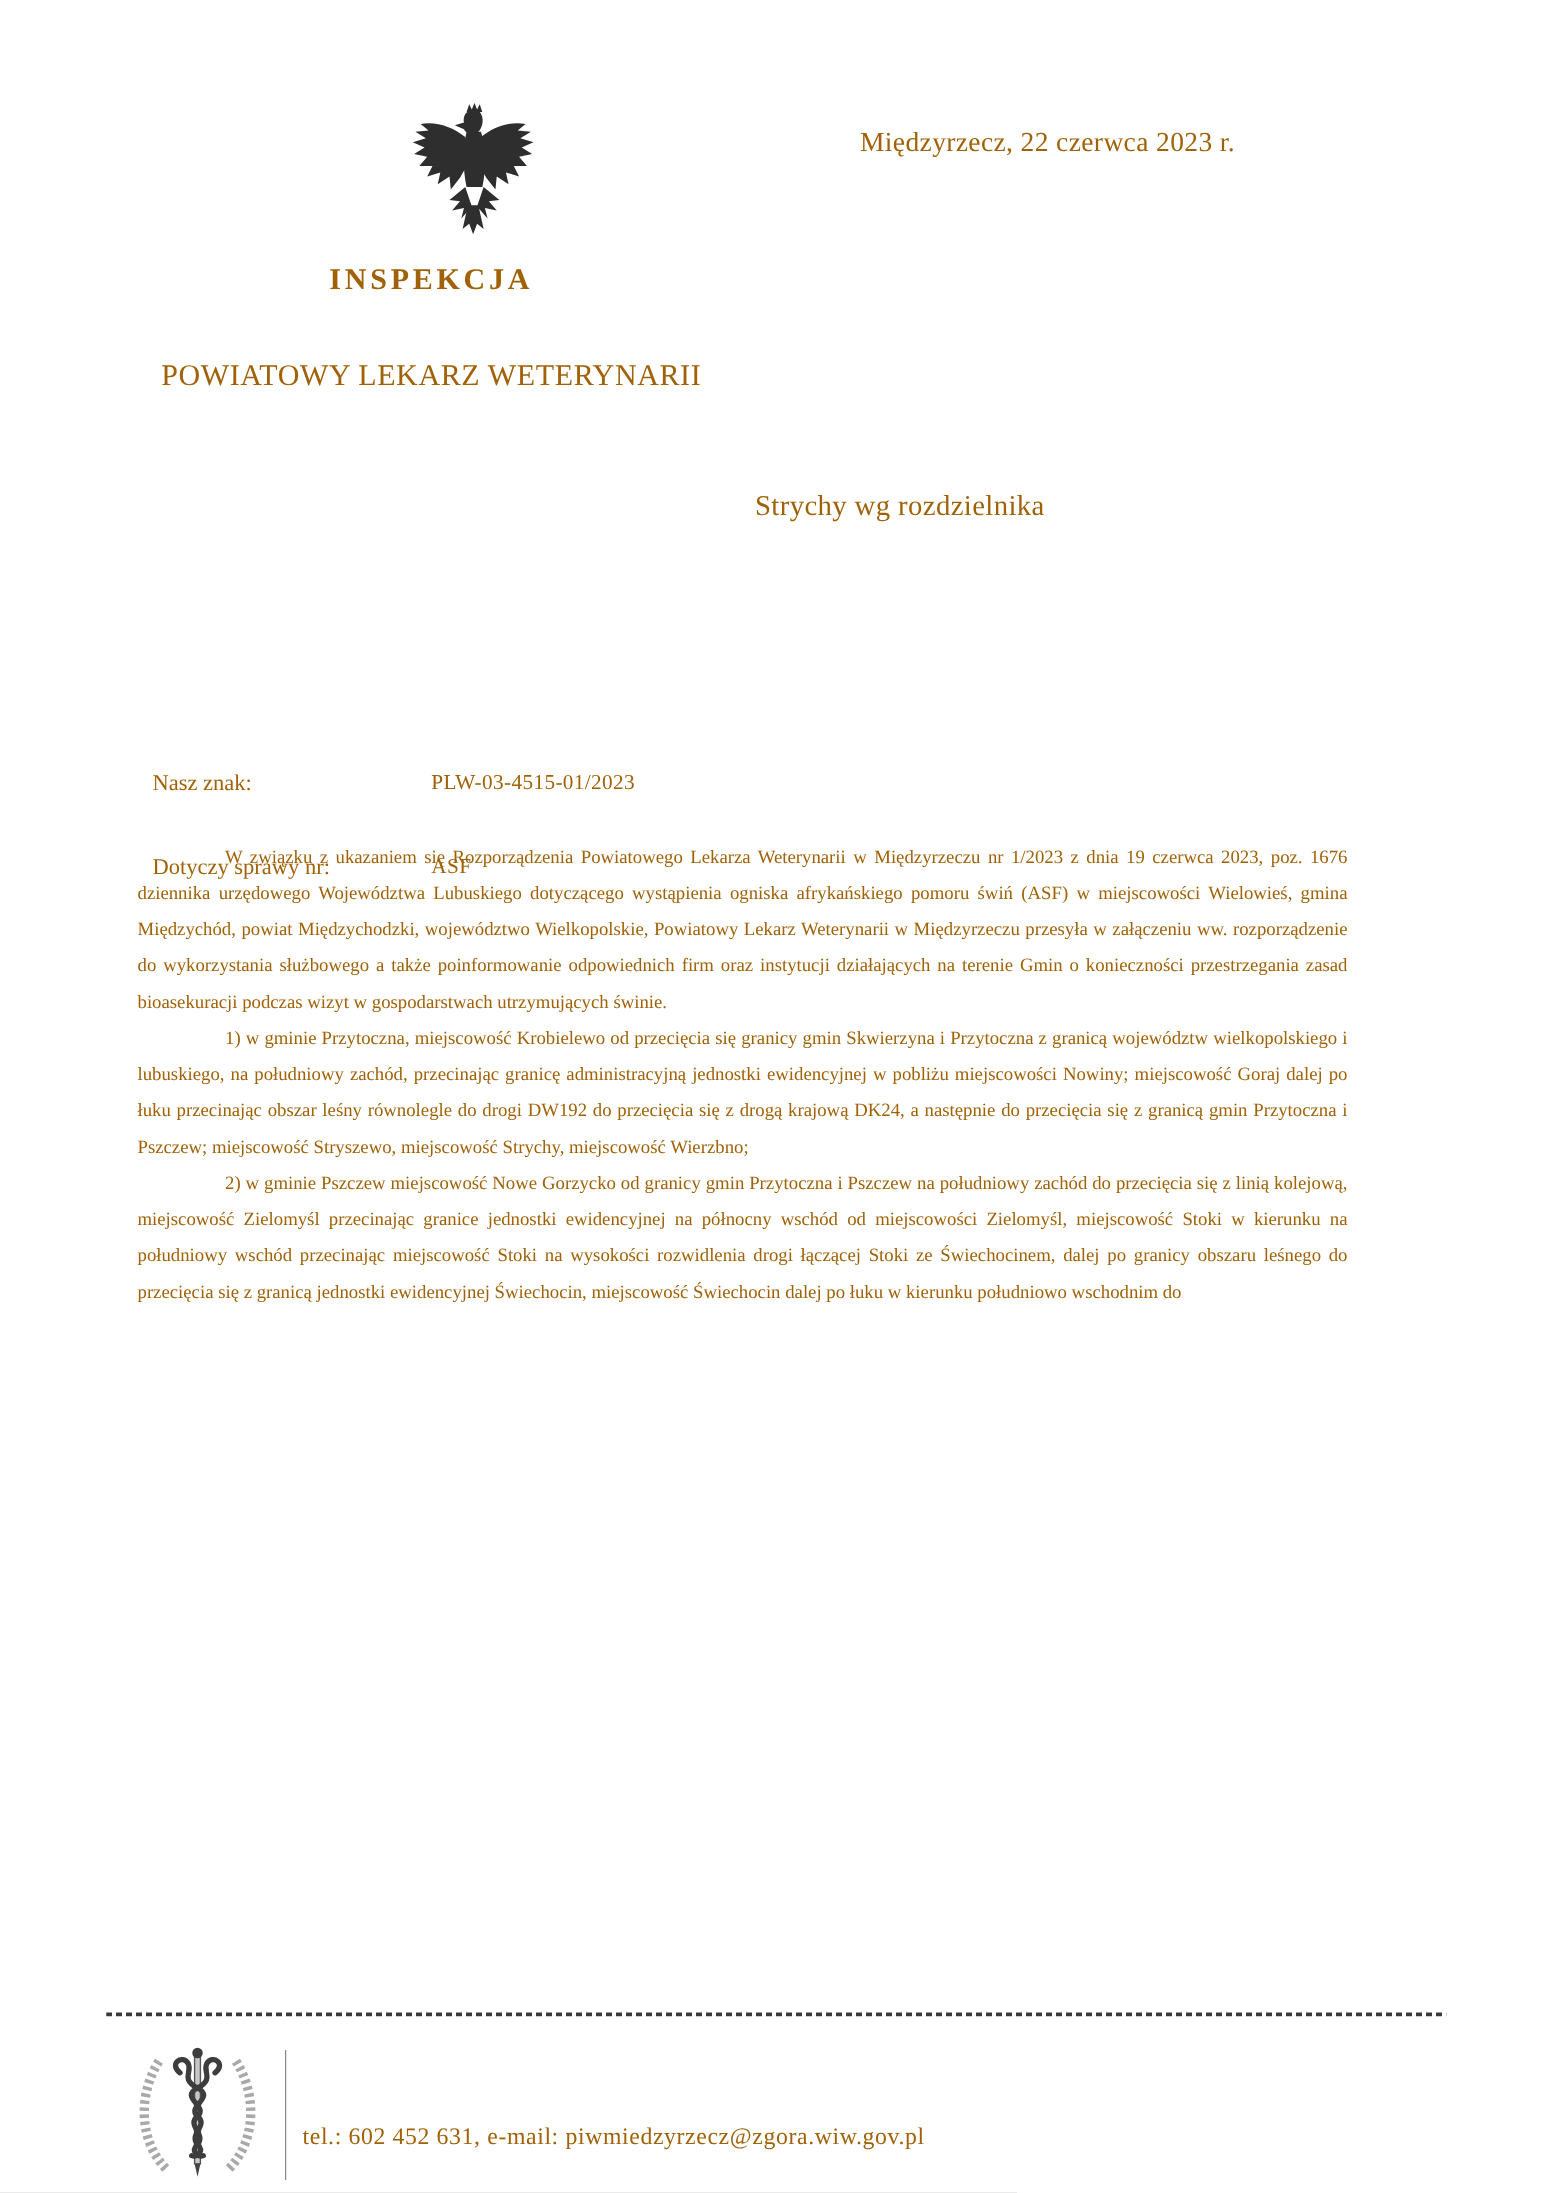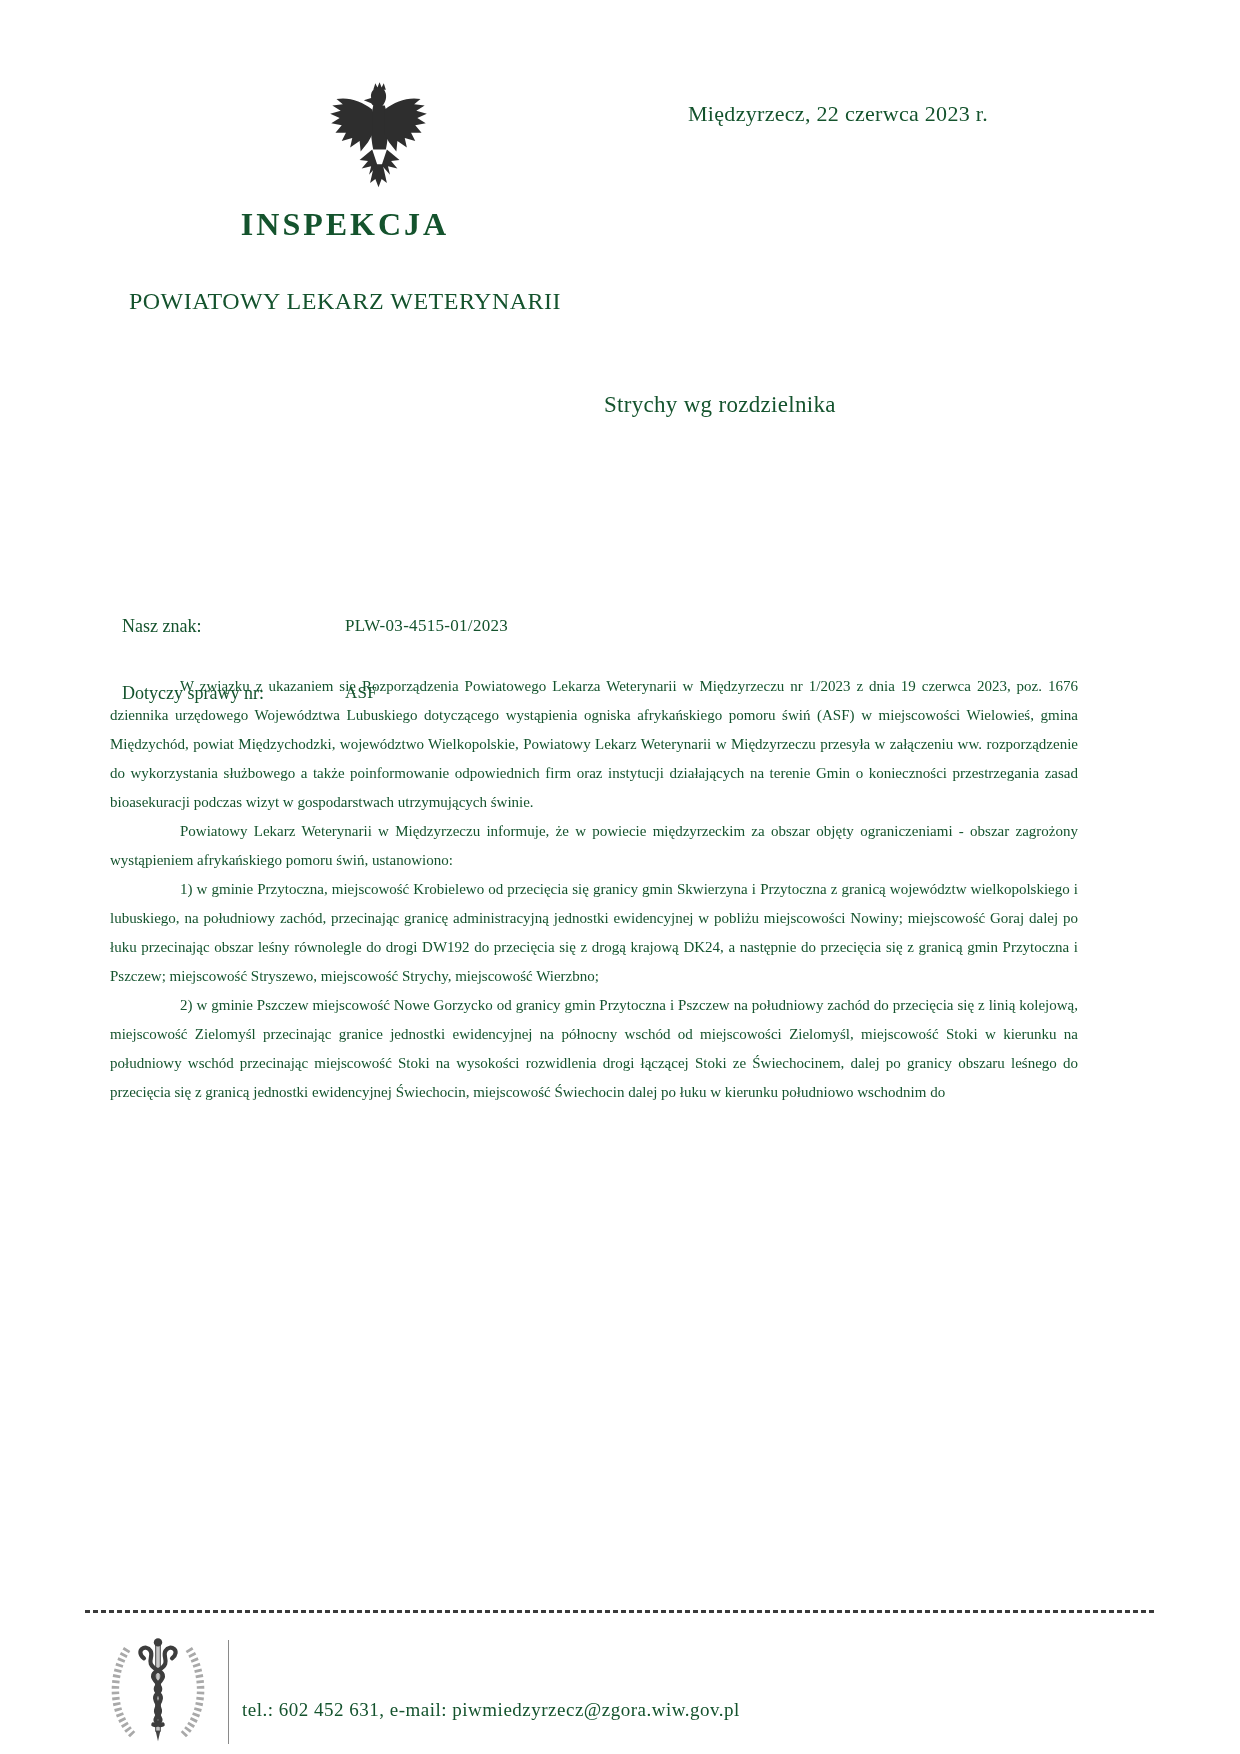--- a/index.html
+++ b/index.html
@@ -3,21 +3,21 @@
 <meta charset="utf-8">
 <style>
   html, body { margin: 0; padding: 0; background: #d9d9d9; }
   .page {
     position: relative;
     width: 1240px;
     height: 1754px;
     margin: 0 auto;
     background: #ffffff;
     font-family: "Liberation Serif", "DejaVu Serif", serif;
-    color: #14532d;
+    color: #a16207;
     overflow: hidden;
   }
 
   .date-line {
     position: absolute;
     top: 101px;
     left: 688px;
     font-size: 22px;
     letter-spacing: 0.3px;
     white-space: nowrap;
@@ -25,21 +25,21 @@
 
   .emblem { position: absolute; top: 80px; left: 326px; }
 
   .org-name {
     position: absolute;
     top: 204px;
     left: 150px;
     width: 390px;
     text-align: center;
     font-weight: bold;
-    font-size: 32px;
+    font-size: 24px;
     letter-spacing: 3px;
     line-height: 40px;
   }
 
   .office-title {
     position: absolute;
     top: 288px;
     left: 100px;
     width: 490px;
     text-align: center;
@@ -158,21 +158,20 @@
       <span class="ref-value">PLW-03-4515-01/2023</span>
     </div>
     <div class="ref-row">
       <span class="ref-label">Dotyczy sprawy nr:</span>
       <span class="ref-value">ASF</span>
     </div>
   </div>
 
   <div class="body-text">
     <p>W związku z ukazaniem się Rozporządzenia Powiatowego Lekarza Weterynarii w Międzyrzeczu nr 1/2023 z dnia 19 czerwca 2023, poz. 1676 dziennika urzędowego Województwa Lubuskiego dotyczącego wystąpienia ogniska afrykańskiego pomoru świń (ASF) w miejscowości Wielowieś, gmina Międzychód, powiat Międzychodzki, województwo Wielkopolskie, Powiatowy Lekarz Weterynarii w Międzyrzeczu przesyła w załączeniu ww. rozporządzenie do wykorzystania służbowego a także poinformowanie odpowiednich firm oraz instytucji działających na terenie Gmin o konieczności przestrzegania zasad bioasekuracji podczas wizyt w gospodarstwach utrzymujących świnie.</p>
-    <p>Powiatowy Lekarz Weterynarii w Międzyrzeczu informuje, że w powiecie międzyrzeckim za obszar objęty ograniczeniami - obszar zagrożony wystąpieniem afrykańskiego pomoru świń, ustanowiono:</p>
     <p>1)  w gminie Przytoczna, miejscowość Krobielewo od przecięcia się granicy gmin Skwierzyna i Przytoczna z granicą województw wielkopolskiego i lubuskiego, na południowy zachód, przecinając granicę administracyjną jednostki ewidencyjnej w pobliżu miejscowości Nowiny; miejscowość Goraj dalej po łuku przecinając obszar leśny równolegle do drogi DW192 do przecięcia się z drogą krajową DK24, a następnie do przecięcia się z granicą gmin Przytoczna i Pszczew; miejscowość Stryszewo, miejscowość Strychy, miejscowość Wierzbno;</p>
     <p>2) w gminie Pszczew miejscowość Nowe Gorzycko od granicy gmin Przytoczna i Pszczew na południowy zachód do przecięcia się z linią kolejową, miejscowość Zielomyśl przecinając granice jednostki ewidencyjnej na północny wschód od miejscowości Zielomyśl, miejscowość Stoki w kierunku na południowy wschód przecinając miejscowość Stoki na wysokości rozwidlenia drogi łączącej Stoki ze Świechocinem, dalej po granicy obszaru leśnego do przecięcia się z granicą jednostki ewidencyjnej Świechocin, miejscowość Świechocin dalej po łuku w kierunku południowo wschodnim do</p>
   </div>
 
   <div class="footer-rule"></div>
 
   <div class="footer-emblem">
     <svg width="104" height="112" viewBox="0 0 110 120" aria-hidden="true">
       <path d="M22,16 C4,44 4,86 30,110" fill="none" stroke="#a9a9a9" stroke-width="8" stroke-dasharray="3,3"></path>
       <path d="M88,16 C106,44 106,86 80,110" fill="none" stroke="#a9a9a9" stroke-width="8" stroke-dasharray="3,3"></path>

